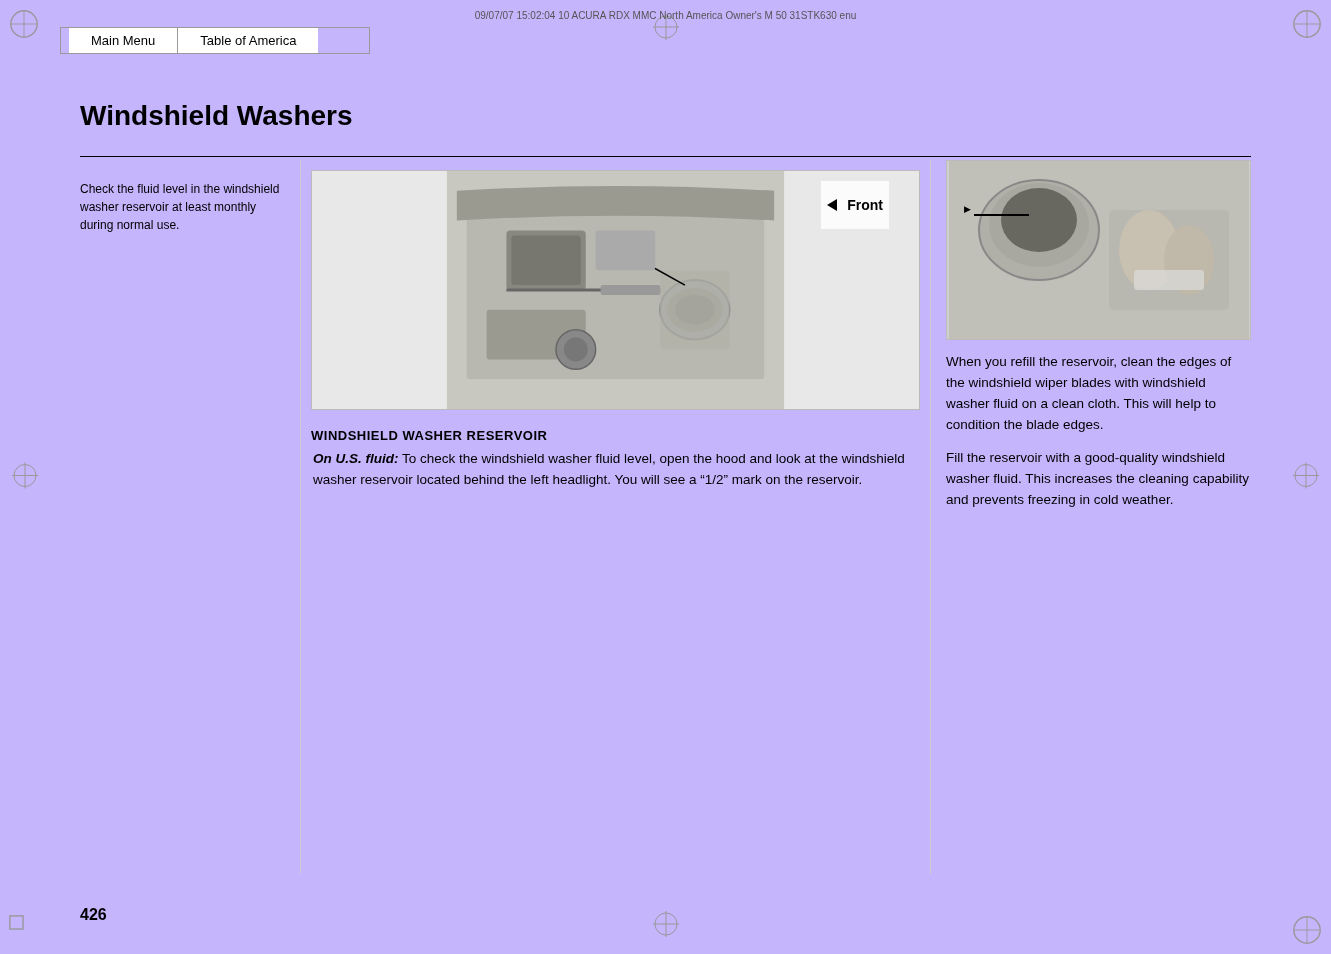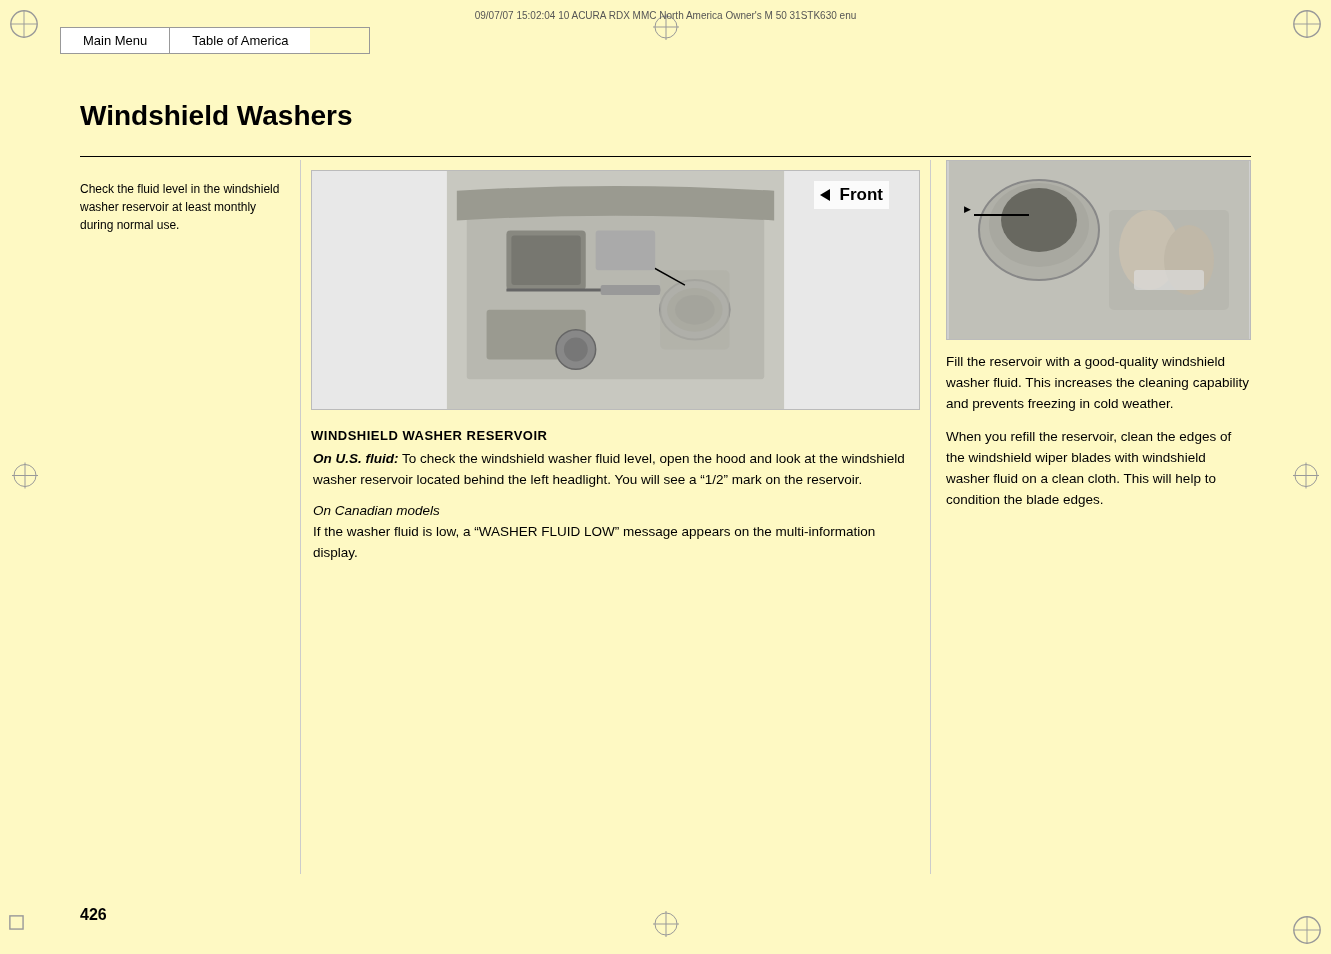--- a/index.html
+++ b/index.html
@@ -9,21 +9,21 @@
       font-size: 14px;
       color: #000;
       width: 1331px;
       min-height: 954px;
       position: relative;
     }
 
     .page-wrapper {
       width: 1331px;
       min-height: 954px;
-      background: #fef9c3;
+      background: #c4b5fd;
       position: relative;
       padding: 0;
     }
 
     
     .corner-mark {
       position: absolute;
       width: 32px;
       height: 32px;
     }
@@ -57,20 +57,21 @@
       text-align: center;
       width: 100%;
       margin-bottom: 6px;
     }
 
     .nav-buttons {
       display: flex;
       gap: 0;
       border: 1px solid #999;
       width: 310px;
+      padding-left: 8px;
     }
 
     .nav-btn {
       padding: 5px 22px;
       font-size: 13px;
       color: #000;
       background: #fff;
       border: none;
       cursor: pointer;
     }
@@ -150,27 +151,27 @@
       margin: 10px;
       position: relative;
       height: 240px;
       overflow: hidden;
     }
 
     .front-label {
       position: absolute;
       top: 10px;
       right: 30px;
-      font-size: 17px;
+      font-size: 14px;
       font-weight: bold;
       display: flex;
       align-items: center;
       gap: 10px;
       background: rgba(255,255,255,0.8);
-      padding: 4px 6px;
+      padding: 16px 6px;
     }
 
     .front-arrow {
       width: 0;
       height: 0;
       border-top: 6px solid transparent;
       border-bottom: 6px solid transparent;
       border-right: 10px solid #000;
     }
 
@@ -366,24 +367,20 @@
           <span>Front</span>
         </div>
       </div>
 
       <div class="diagram-caption">WINDSHIELD WASHER RESERVOIR</div>
 
       <div class="middle-text">
         <p>
           <span class="italic bold">On U.S. fluid:</span><span> To check the windshield washer fluid level, open the hood and look at the windshield washer reservoir located behind the left headlight. You will see a “1/2” mark on the reservoir.</span>
         </p>
-        <p>
-          <span class="italic">On Canadian models</span><br>
-          <span>If the washer fluid is low, a “WASHER FLUID LOW” message appears on the multi-information display.</span>
-        </p>
       </div>
     </div>
 
     <div class="right-col">
 
 
       <div class="fill-photo">
         <svg viewBox="0 0 300 180" width="300" height="180" xmlns="http://www.w3.org/2000/svg">
           <rect width="300" height="180" fill="#c0c0b8"></rect>
 
@@ -395,22 +392,22 @@
           <text x="15" y="52" font-size="9" fill="#000">▶</text>
 
           <rect x="160" y="50" width="120" height="100" fill="#b8b8b0" rx="5"></rect>
           <ellipse cx="200" cy="90" rx="30" ry="40" fill="#c8c0b0"></ellipse>
           <ellipse cx="240" cy="100" rx="25" ry="35" fill="#c0b8a8"></ellipse>
           <rect x="185" y="110" width="70" height="20" fill="#ddd" opacity="0.7" rx="3"></rect>
         </svg>
       </div>
 
       <div class="right-text">
+        <p>When you refill the reservoir, clean the edges of the windshield wiper blades with windshield washer fluid on a clean cloth. This will help to condition the blade edges.</p>
         <p>Fill the reservoir with a good-quality windshield washer fluid. This increases the cleaning capability and prevents freezing in cold weather.</p>
-        <p>When you refill the reservoir, clean the edges of the windshield wiper blades with windshield washer fluid on a clean cloth. This will help to condition the blade edges.</p>
       </div>
     </div>
 
   </div>
 
   <div class="page-number">426</div>
 
 </div>
 
 </body></html>

